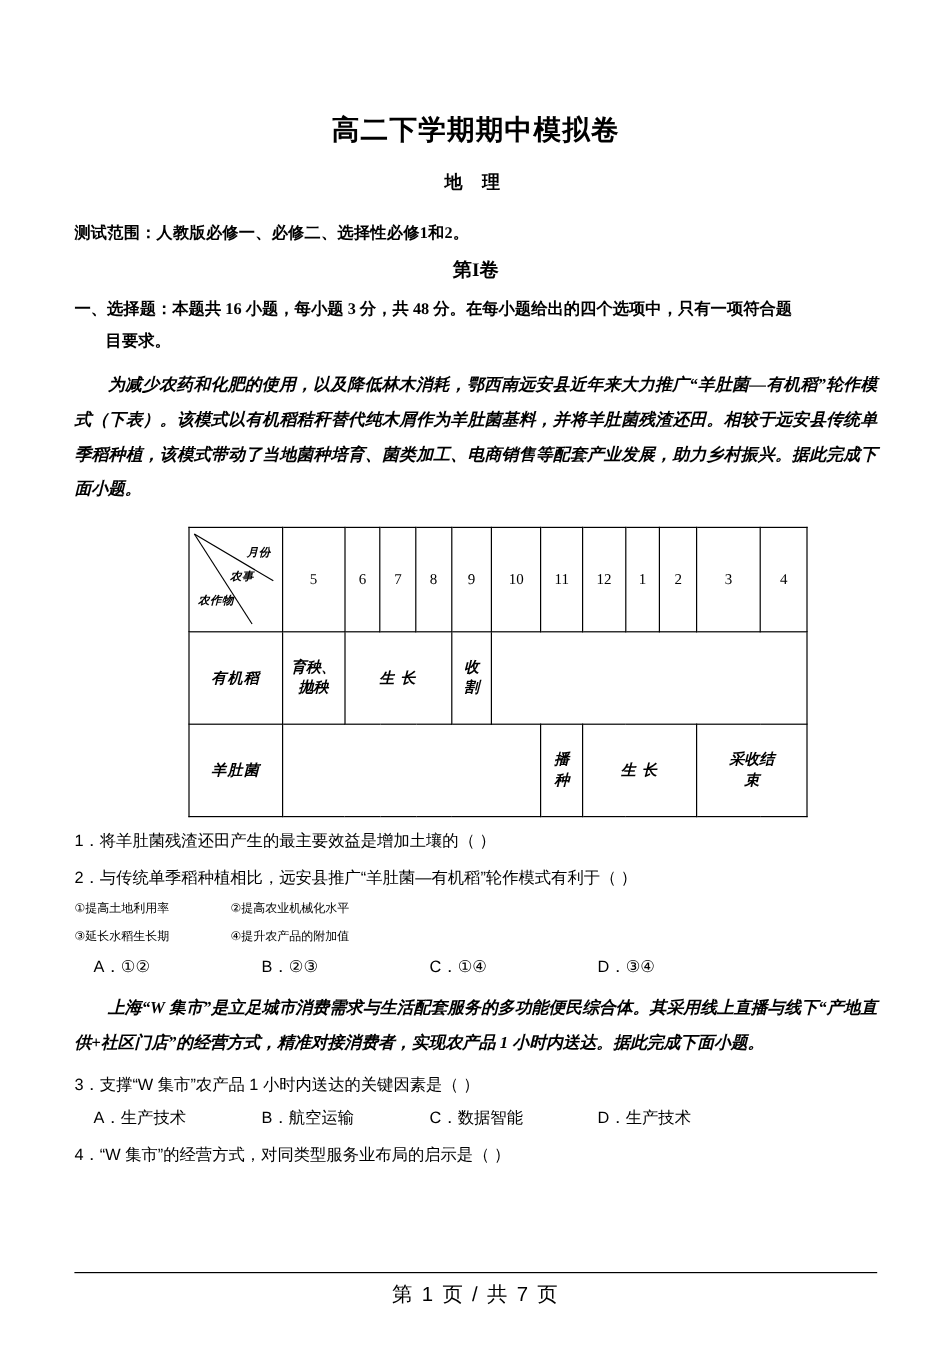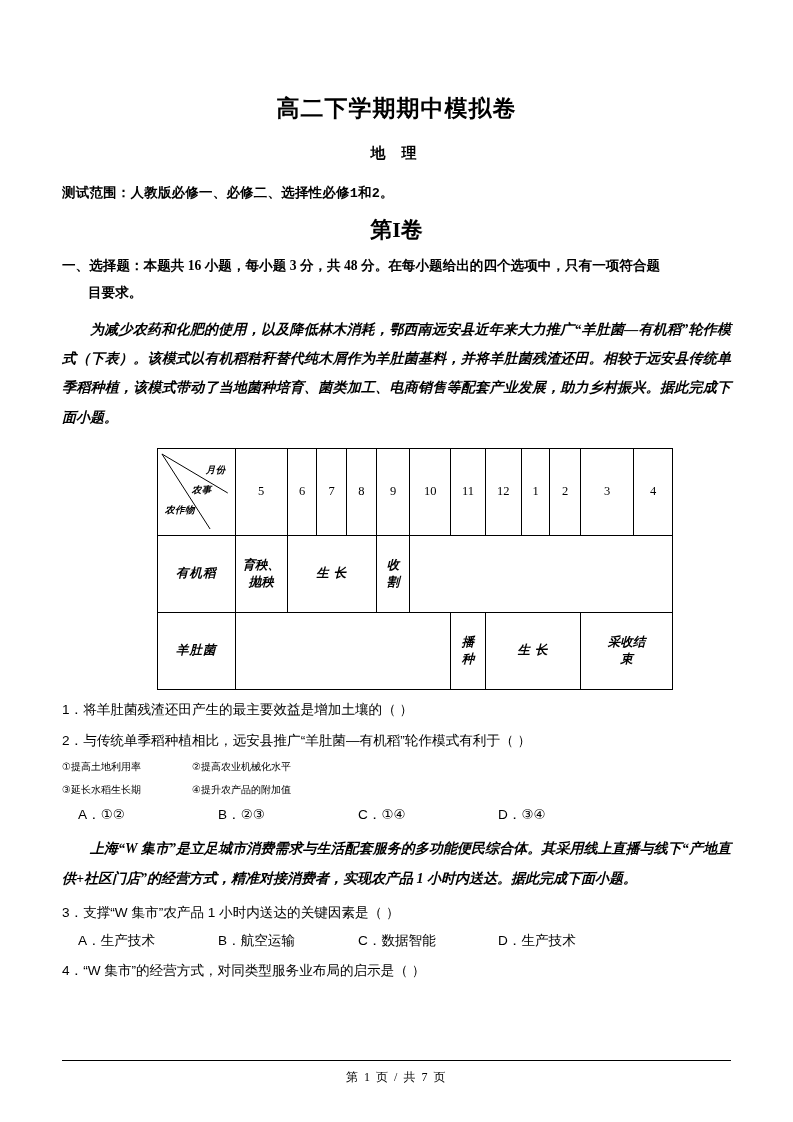--- a/index.html
+++ b/index.html
@@ -46,25 +46,24 @@
     line-height: 1.3;
     font-family: "Liberation Sans", "DejaVu Sans", sans-serif;
   }
   .scope-line {
     font-size: 13.5px;
     font-weight: bold;
     margin: 0;
     padding-top: 22px;
     letter-spacing: 0.2px;
     line-height: 1.4;
-    font-family: Liberation Mono, monospace;
   }
   .section-title {
     text-align: center;
-    font-size: 22px;
+    font-size: 16px;
     margin: 0;
     padding-top: 12px;
     line-height: 1.4;
     font-family: "Liberation Serif", "DejaVu Serif", serif;
   }
 
   
   .q-head {
     font-size: 13.6px;
     font-weight: bold;
@@ -195,23 +194,23 @@
     right: 62px;
     top: 1060px;
     text-align: center;
   }
   .footer-rule {
     border: 0;
     border-top: 1px solid #000;
     margin: 0 0 6px 0;
   }
   .footer-text {
-    font-size: 12px;
+    font-size: 17px;
     letter-spacing: 1.5px;
-    font-family: Liberation Serif, serif;
+    font-family: Liberation Sans, sans-serif;
   }
 </style>
 </head>
 <body>
 
 <div class="page">
 
   <h1 class="doc-title">高二下学期期中模拟卷</h1>
   <h2 class="doc-subject">地  理</h2>
   <p class="scope-line">测试范围：人教版必修一、必修二、选择性必修1和2。</p>

